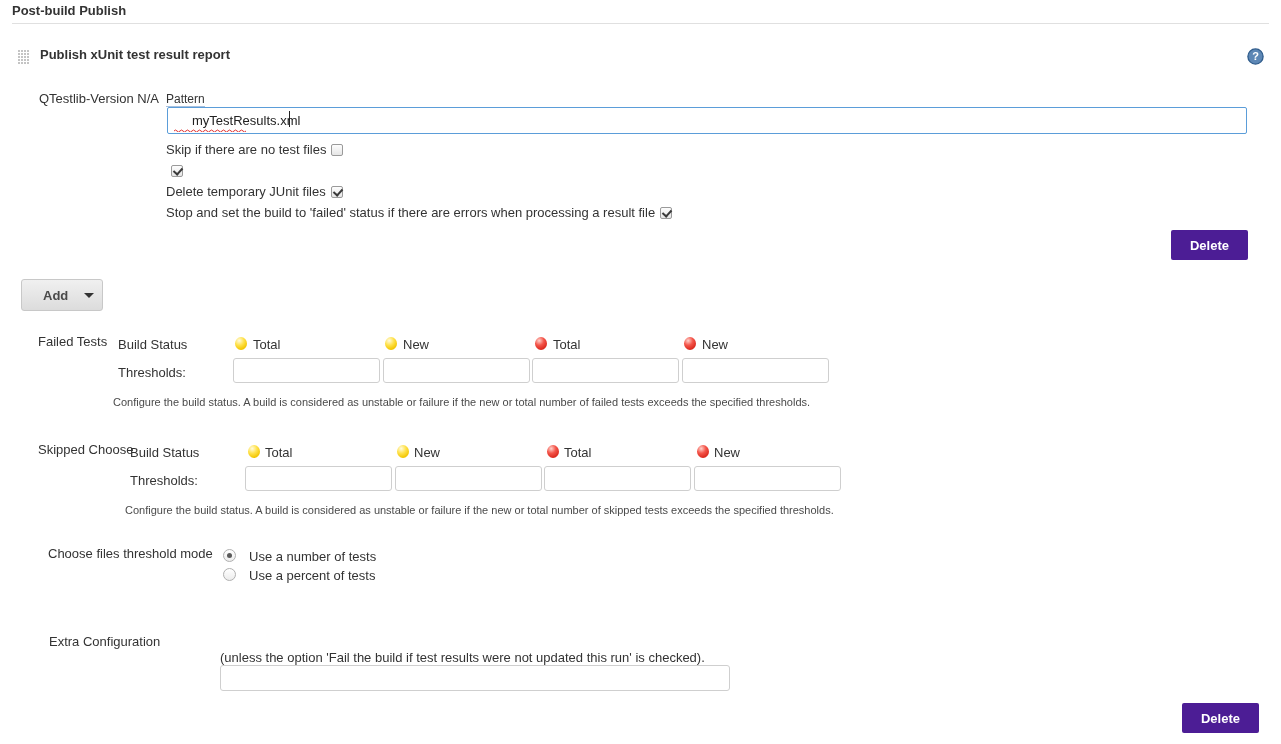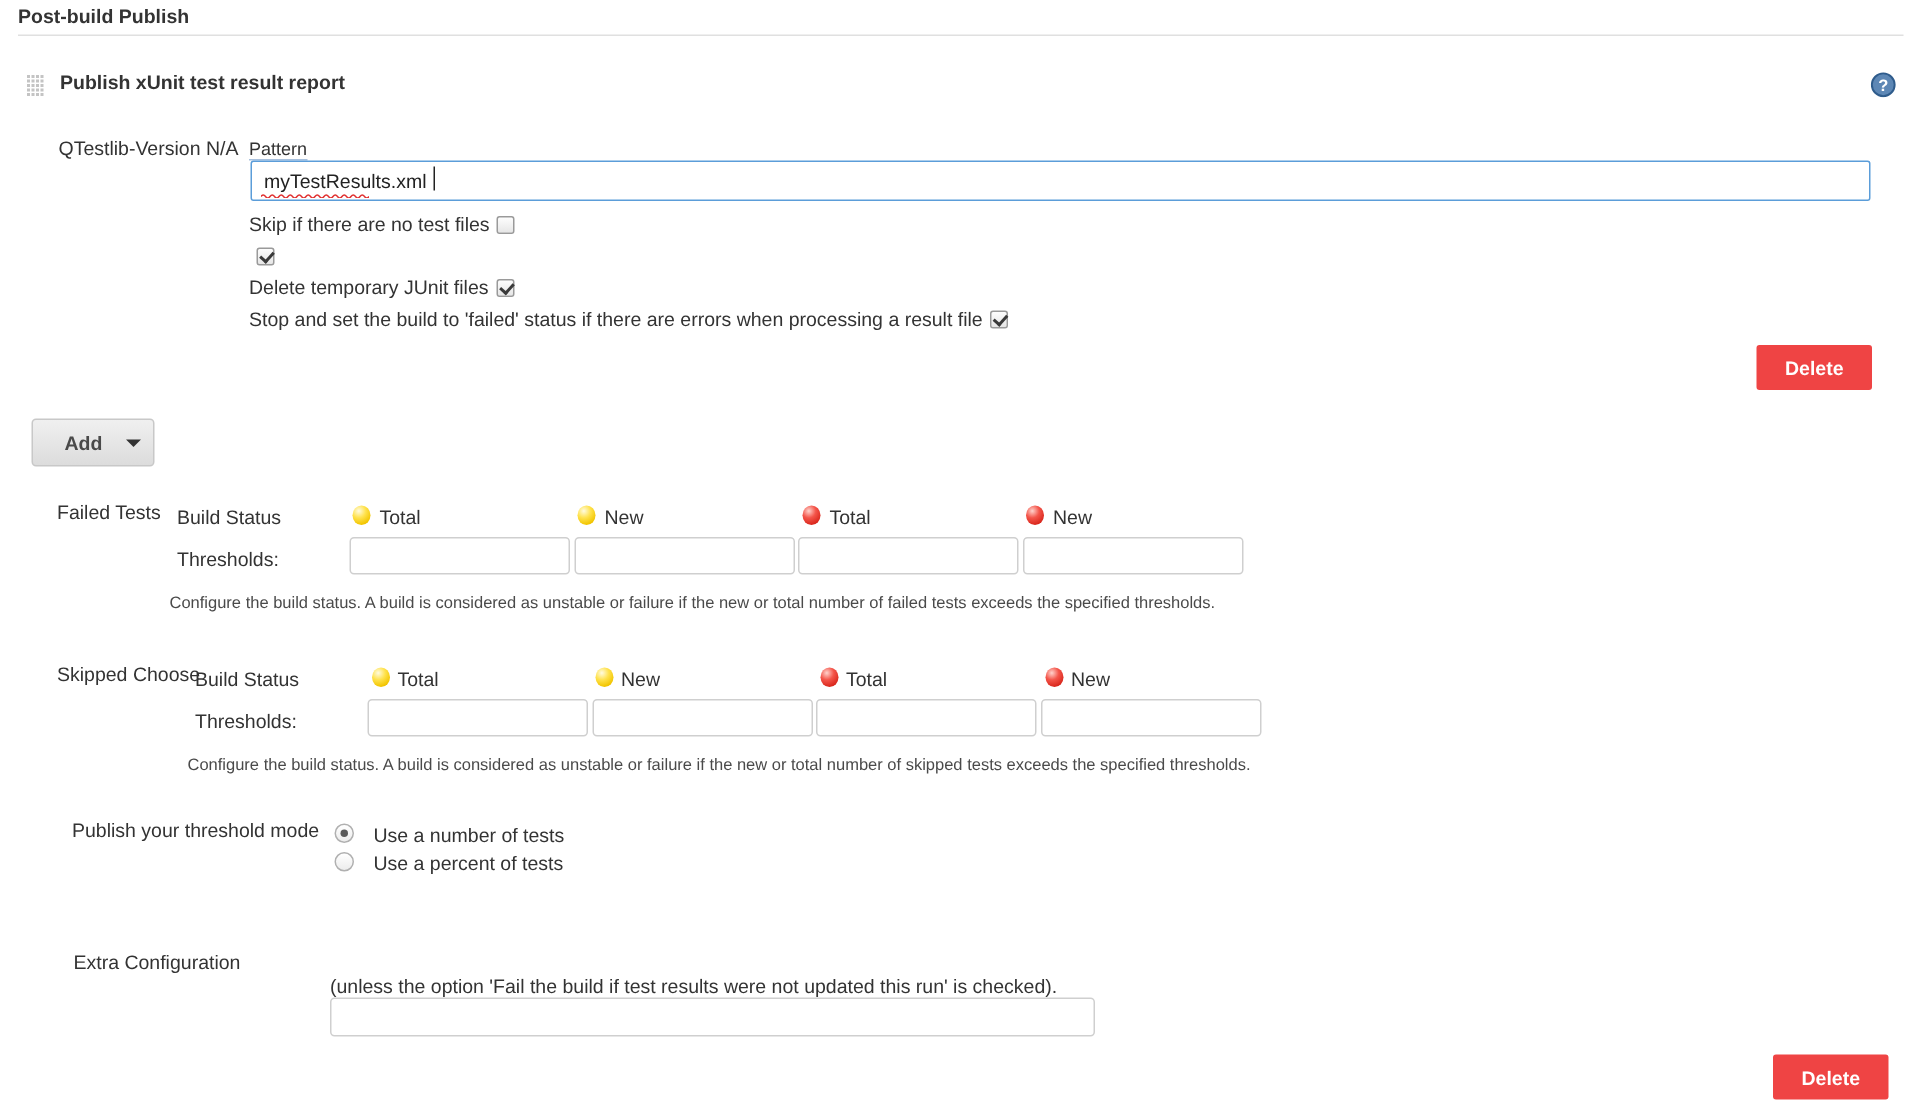--- a/index.html
+++ b/index.html
@@ -96,21 +96,21 @@
     width: 1080px;
     height: 27px;
     box-sizing: border-box;
     border: 1px solid #5b9dd9;
     border-radius: 2px;
     background: #ffffff;
     outline: none;
     font-family: "Liberation Sans", sans-serif;
     font-size: 13px;
     color: #222222;
-    padding: 0 8px;
+    padding: 0 24px;
   }
   .spell-underline {
     position: absolute;
     left: 174px;
     top: 129px;
     width: 72px;
     height: 3px;
     pointer-events: none;
   }
   .caret {
@@ -154,21 +154,21 @@
     border: solid #3a3a3a;
     border-width: 0 2px 2px 0;
     transform: rotate(42deg);
   }
 
   
   .btn-delete {
     position: absolute;
     width: 77px;
     height: 30px;
-    background: #ef4444;
+    background: #4c1d95;
     border: none;
     border-radius: 2px;
     color: #ffffff;
     font-family: "Liberation Sans", sans-serif;
     font-size: 13px;
     font-weight: bold;
     cursor: pointer;
     padding: 0;
   }
 
@@ -415,21 +415,21 @@
 <div class="ball red" style="left:697px; top:445px;"></div>
 <div class="ball-label" style="left:714px; top:445px;">New</div>
 
 <input class="thr-input" style="left: 245px; top: 466px; width: 147px;" type="text" value="">
 <input class="thr-input" style="left: 395px; top: 466px; width: 147px;" type="text" value="">
 <input class="thr-input" style="left: 544px; top: 466px; width: 147px;" type="text" value="">
 <input class="thr-input" style="left: 694px; top: 466px; width: 147px;" type="text" value="">
 
 <div class="help-note" style="left:125px; top:504px;">Configure the build status. A build is considered as unstable or failure if the new or total number of skipped tests exceeds the specified thresholds.</div>
 
-<div class="side-label" style="left:48px; top:546px;">Publish your threshold mode</div>
+<div class="side-label" style="left:48px; top:546px;">Choose files threshold mode</div>
 <div class="radio selected" style="left:223px; top:549px;"></div>
 <div class="radio-label" style="left:249px; top:549px;">Use a number of tests</div>
 <div class="radio" style="left:223px; top:568px;"></div>
 <div class="radio-label" style="left:249px; top:568px;">Use a percent of tests</div>
 
 <div class="extra-label">Extra Configuration</div>
 <div class="extra-desc">
   <br>
   <span>(unless the option 'Fail the build if test results were not updated this run' is checked).</span>
 </div>

